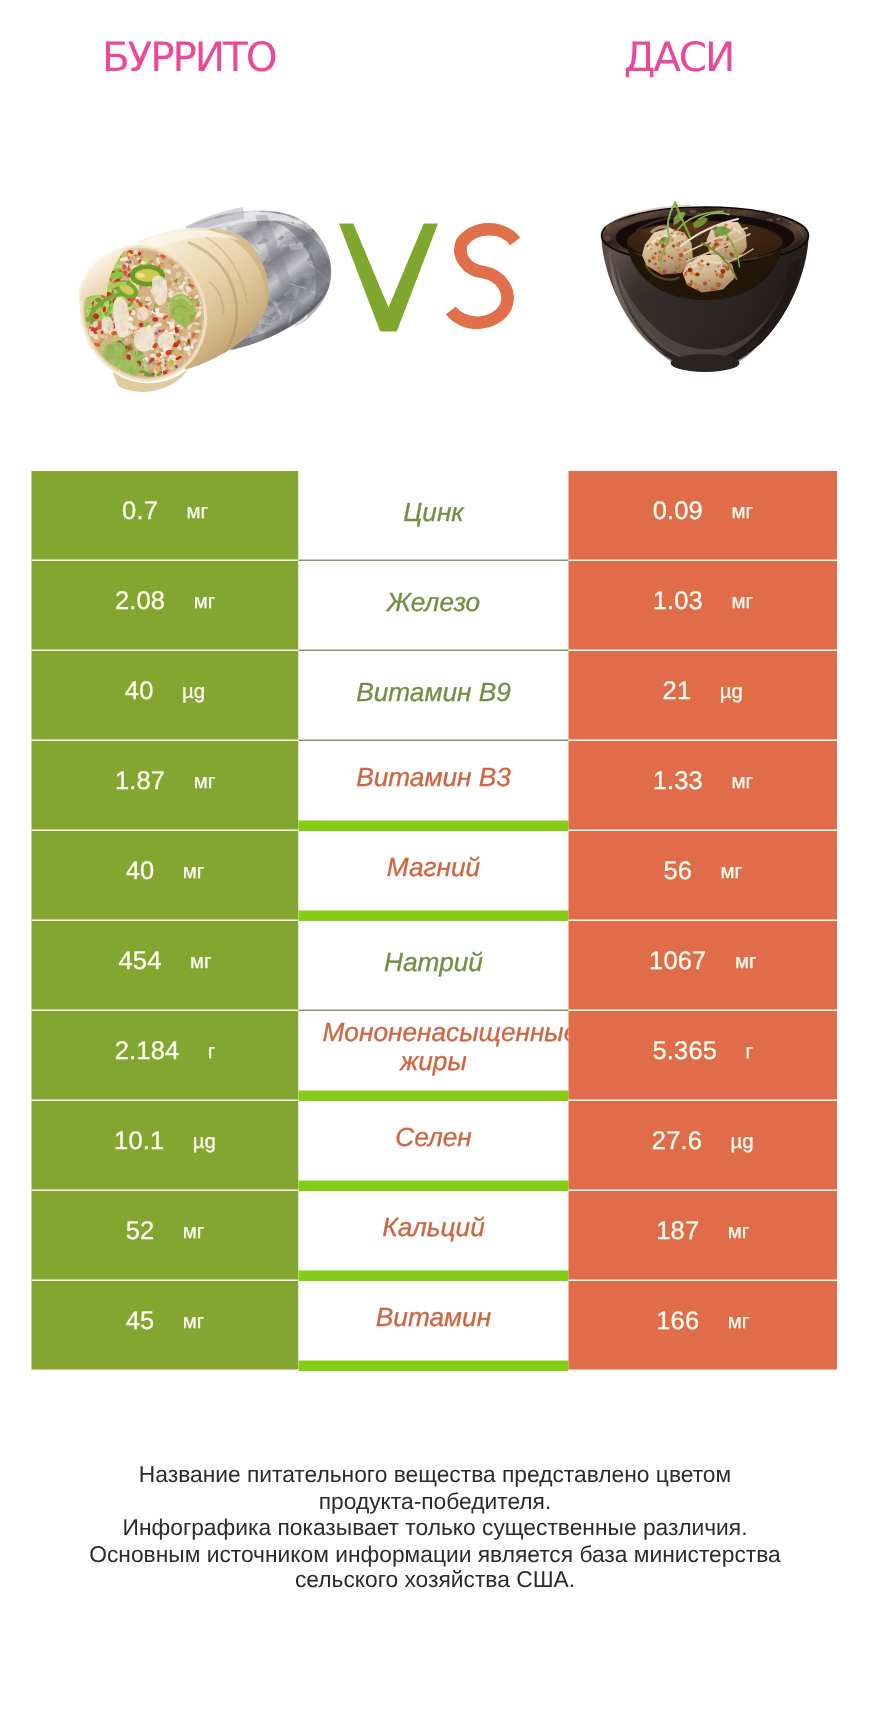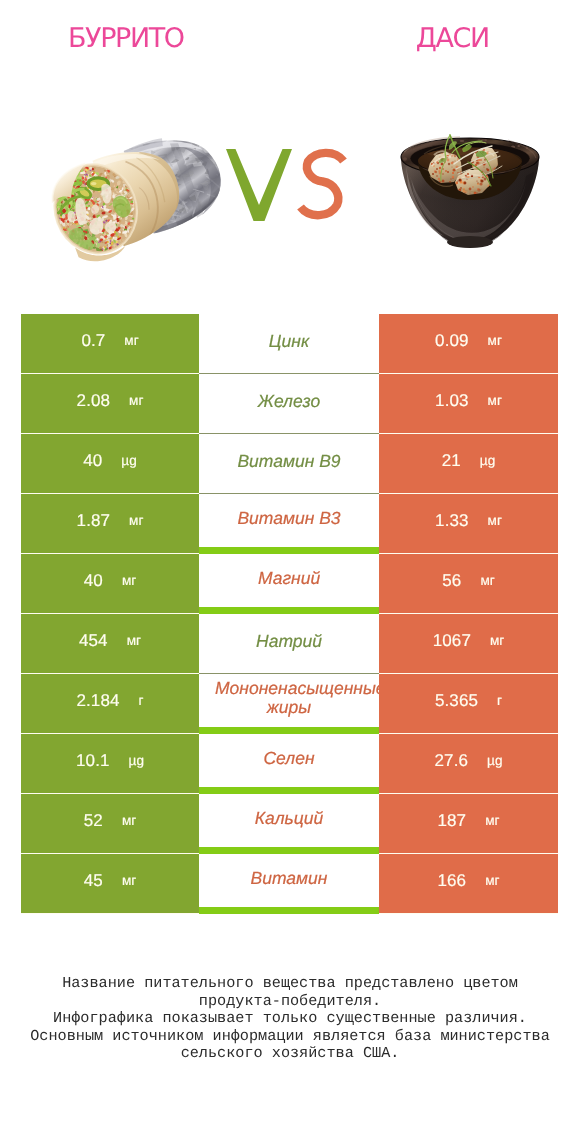--- a/index.html
+++ b/index.html
@@ -20,21 +20,21 @@
 .cr{left:379px;width:179px;background:#E06C49;color:#FFFDF0;border-bottom:1px solid #FFFDF0;}
 .cm{left:199px;width:180px;background:#fff;font-size:17.5px;text-align:center;line-height:19px;overflow:hidden;padding-bottom:5px;font-style:italic;}
 .cm.green{color:#738E44;border-bottom:1px solid #8A9468;}
 .cm.orange{color:#CE6542;border-bottom:7px solid #84cc16;}
 .val{font-size:17px;font-weight:400;white-space:nowrap;letter-spacing:0.1px;-webkit-text-stroke:0.2px currentColor;}
 .unit{font-size:13.6px;font-weight:400;margin-left:19px;-webkit-text-stroke:0.2px currentColor;}
 .midtxt{font-weight:400;white-space:nowrap;-webkit-text-stroke:0.2px currentColor;}
 .wrap2{position:relative;width:100%;}
 .wrap2 .l1{position:absolute;left:16px;top:-19px;white-space:nowrap;font-weight:400;-webkit-text-stroke:0.2px currentColor;}
 .wrap2 .l2{position:absolute;left:0;top:0;width:100%;text-align:center;white-space:nowrap;font-weight:400;-webkit-text-stroke:0.2px currentColor;}
-.footer{position:absolute;left:0;top:975px;width:580px;text-align:center;font-family:Liberation Mono, monospace;font-size:15.2px;line-height:17.6px;color:#2b2b2b;}
+.footer{position:absolute;left:0;top:975px;width:580px;text-align:center;font-family:Liberation Sans, sans-serif;font-size:15.2px;line-height:17.6px;color:#2b2b2b;}
 </style>
 </head>
 <body>
 
 <div class="page">
   <div class="title title-left">БУРРИТО</div>
   <div class="title title-right">ДАСИ</div>
 
   <div class="hero">
     <svg class="food" width="200" height="130" viewBox="0 0 200 130" style="position:absolute;left:40px;top:134px;overflow:visible;">

